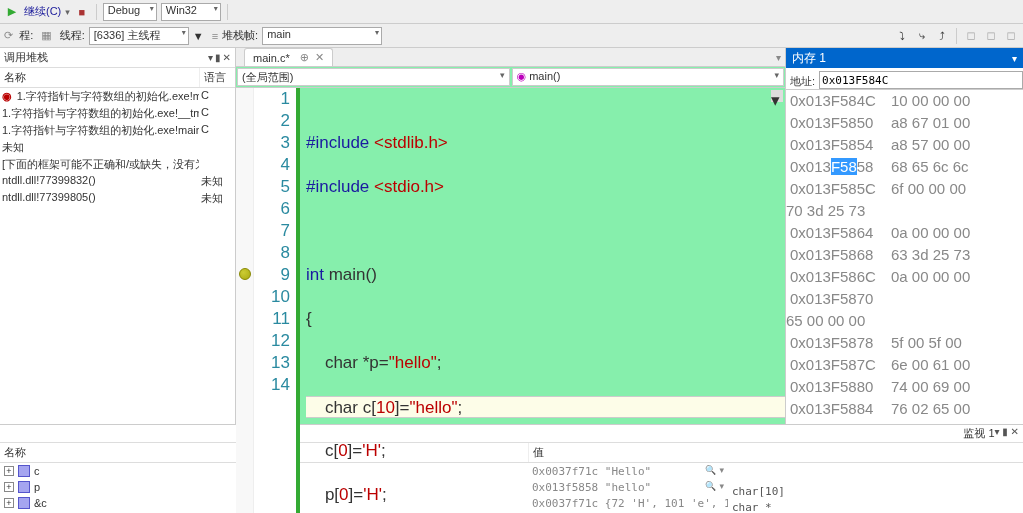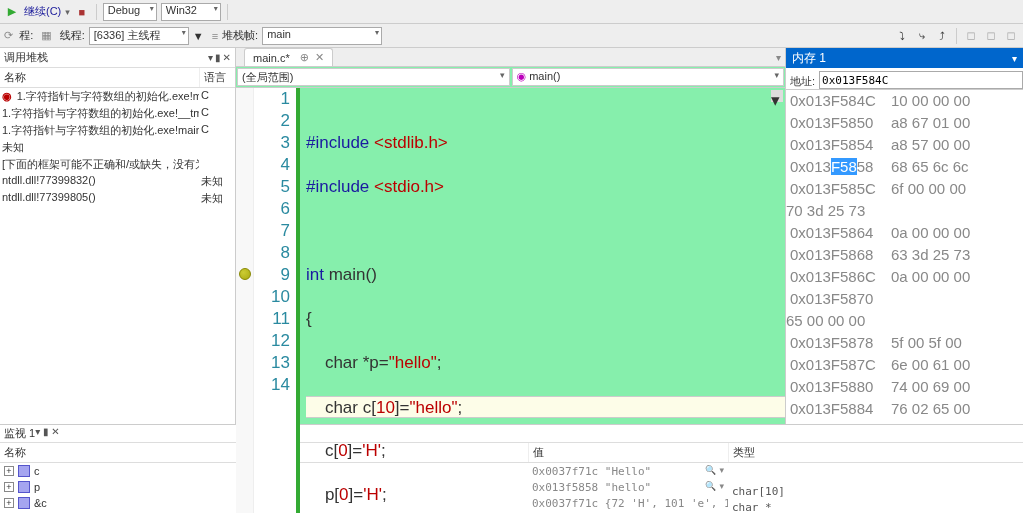--- a/index.html
+++ b/index.html
@@ -58,21 +58,21 @@
 .rp-addr span:first-child { padding: 0 4px; }
 .rp-addr input { flex: 1; border: 1px solid #aaa; height: 18px; font-size: 11px; padding: 0 2px; font-family: Consolas, monospace; }
 .mem-body { flex: 1; overflow: hidden; font-family: Consolas, monospace; font-size: 15px; line-height: 22px; color: #888; }
 .mem-row { display: flex; }
 .mem-row .ad { width: 105px; padding-left: 4px; }
 .mem-row .by { flex: 1; color: #888; white-space: nowrap; }
 .mem-row .ad .hl { background: #3399ff; color: #fff; }
 
 .bottom-row { display: flex; border-top: 1px solid #ccc; height: 113px; }
 .watch-panel { flex: 1; display: flex; flex-direction: column; background: #fff; }
-.wp-title { height: 18px; padding: 1px 4px; font-size: 11px; display: flex; justify-content: flex-start; border-bottom: 1px solid #ddd; }
+.wp-title { height: 18px; padding: 1px 4px; font-size: 11px; display: flex; justify-content: flex-end; border-bottom: 1px solid #ddd; }
 .wp-head { display: flex; font-size: 11px; border-bottom: 1px solid #ddd; }
 .wp-head .c1 { width: 528px; padding: 2px 4px; }
 .wp-head .c2 { width: 200px; padding: 2px 4px; border-left: 1px solid #eee; }
 .wp-head .c3 { flex: 1; padding: 2px 4px; border-left: 1px solid #eee; }
 .wp-body { flex: 1; }
 .wp-row { display: flex; font-size: 11px; font-family: "Segoe UI", sans-serif; height: 16px; align-items: center; }
 .wp-row .c1 { width: 528px; padding: 0 4px; display: flex; align-items: center; }
 .wp-row .c2 { width: 200px; padding: 0 4px; font-family: Consolas, monospace; color: #888; white-space: nowrap; overflow: hidden; }
 .wp-row .c3 { flex: 1; padding: 0 4px; font-family: Consolas, monospace; color: #555; margin-top: 40px; }
 .wp-row .exp { width: 10px; height: 10px; border: 1px solid #888; text-align: center; line-height: 8px; font-size: 9px; margin-right: 4px; background: #fff; color: #333; }
@@ -291,21 +291,20 @@
 
 <div class="bottom-row">
   <div class="watch-panel">
     <div class="wp-title">
       <span>监视 1</span>
       <span style="font-size:10px;color:#555">▾ ▮ ✕</span>
     </div>
     <div class="wp-head">
       <div class="c1">名称</div>
       <div class="c2">值</div>
-      <div class="c3">类型</div>
     </div>
     <div class="wp-body" id="wp-body">
         <div class="wp-row">
           <div class="c1"><span class="exp">+</span><span class="ico"></span>c</div>
           <div class="c2">0x0037f71c "Hello"<span class="mag">🔍 ▾</span></div>
           <div class="c3">char[10]</div>
         </div>
         <div class="wp-row">
           <div class="c1"><span class="exp">+</span><span class="ico"></span>p</div>
           <div class="c2">0x013f5858 "hello"<span class="mag">🔍 ▾</span></div>

